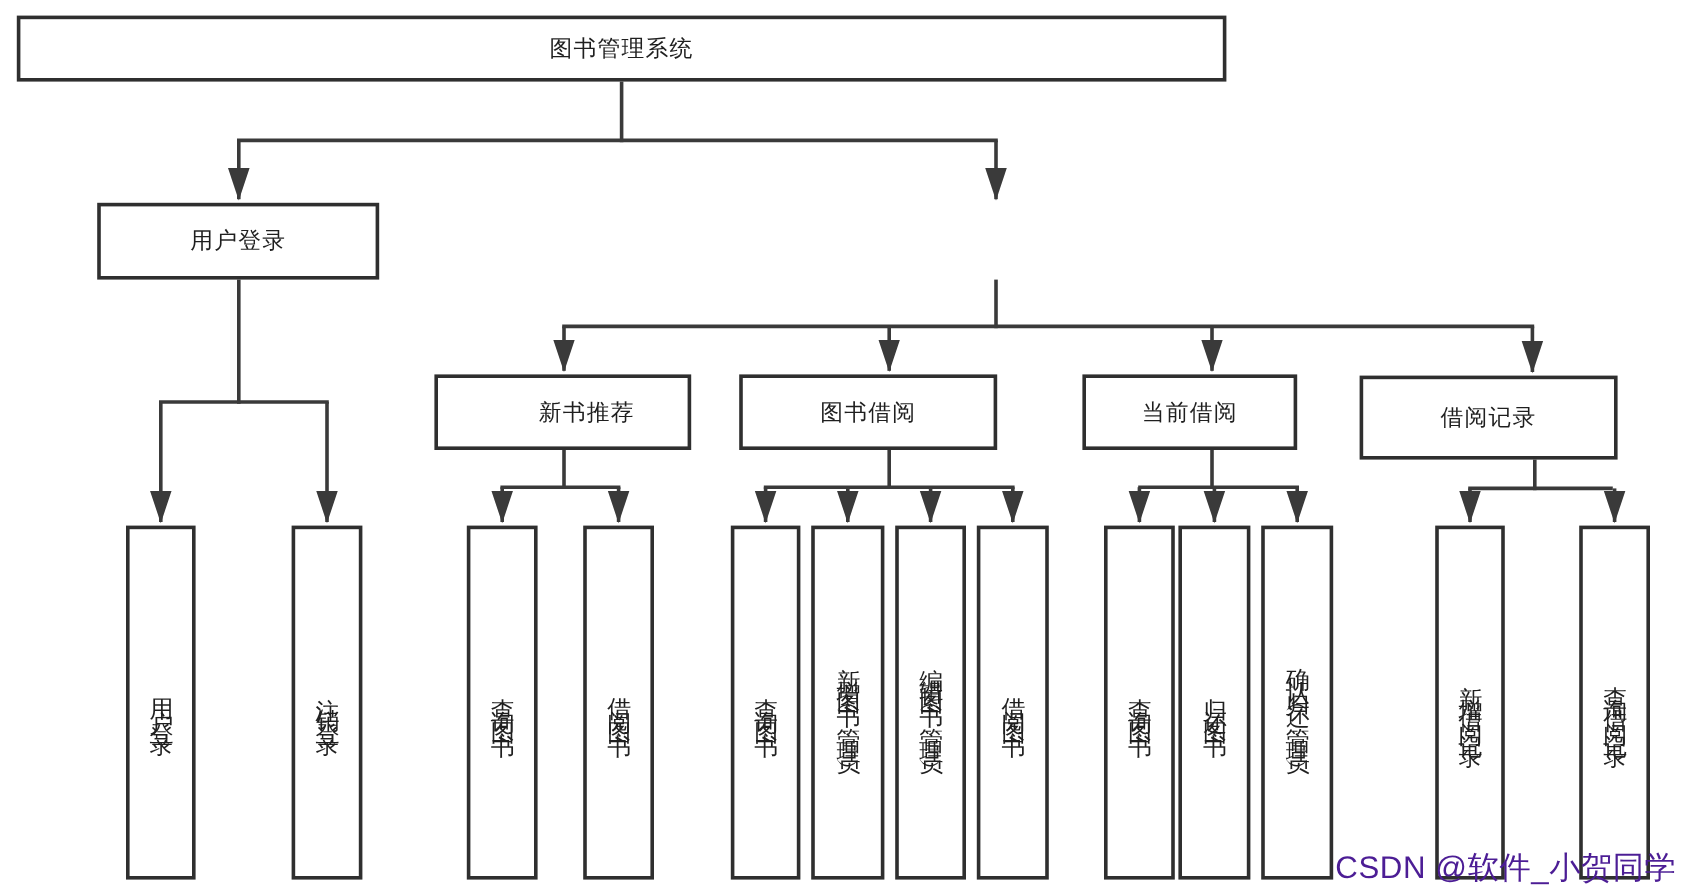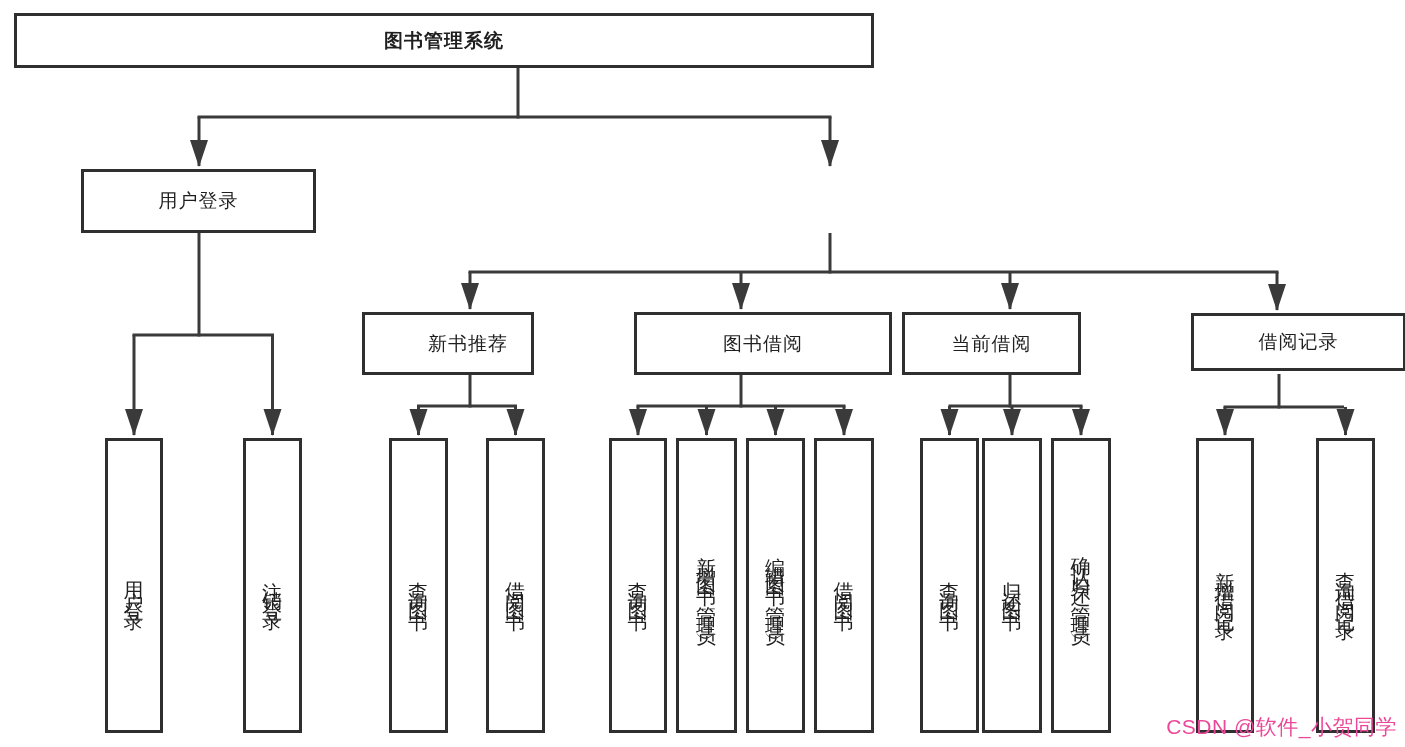--- a/index.html
+++ b/index.html
@@ -37,48 +37,48 @@
     letter-spacing: 1px;
   }
   .box.v .vtext {
     writing-mode: vertical-rl;
     text-orientation: mixed;
     font-size: 20px;
     line-height: 1.1;
     letter-spacing: 10px;
   }
   
-  .n-root  { left: 14px;   top: 13px;  width: 860px; height: 55px; font-weight: bold; }
+  .n-root  { left: 14px;   top: 13px;  width: 1008px; height: 55px; }
   .n-ul    { left: 81px;   top: 169px; width: 235px;  height: 64px; }
   .n-bm    { left: 712px;  top: 169px; width: 235px;  height: 66px; }
-  .n-nb    { left: 362px;  top: 312px; width: 172px;  height: 63px; padding-left: 40px; }
-  .n-bb    { left: 634px;  top: 312px; width: 258px;  height: 63px; }
+  .n-nb    { left: 362px;  top: 312px; width: 214px;  height: 63px; padding-left: 40px; }
+  .n-bb    { left: 616px;  top: 312px; width: 215px;  height: 63px; }
   .n-cb    { left: 902px;  top: 312px; width: 179px;  height: 63px; }
-  .n-br    { left: 1191px; top: 313px; width: 215px;  height: 58px; }
+  .n-br    { left: 1133px; top: 313px; width: 215px;  height: 70px; }
   
   .leaf { top: 438px; height: 295px; }
   .l-ul1 { left: 105px;  width: 58px; }
   .l-ul2 { left: 243px;  width: 59px; }
   .l-nb1 { left: 389px;  width: 59px; }
   .l-nb2 { left: 486px;  width: 59px; }
   .l-bb1 { left: 609px;  width: 58px; }
   .l-bb2 { left: 676px;  width: 61px; }
   .l-bb3 { left: 746px;  width: 59px; }
   .l-bb4 { left: 814px;  width: 60px; }
   .l-cb1 { left: 920px;  width: 59px; }
   .l-cb2 { left: 982px;  width: 60px; }
   .l-cb3 { left: 1051px; width: 60px; }
   .l-br1 { left: 1196px; width: 58px; }
   .l-br2 { left: 1316px; width: 59px; }
   .watermark {
     position: absolute;
     right: 8px;
     bottom: 6px;
-    font-size: 21px;
-    color: #ec4899;
+    font-size: 26px;
+    color: #4c1d95;
     z-index: 2;
     letter-spacing: 0.5px;
   }
 </style>
 </head>
 <body>
 
 <div class="stage">
 
   <svg class="connectors" viewBox="0 0 1405 747" xmlns="http://www.w3.org/2000/svg">

